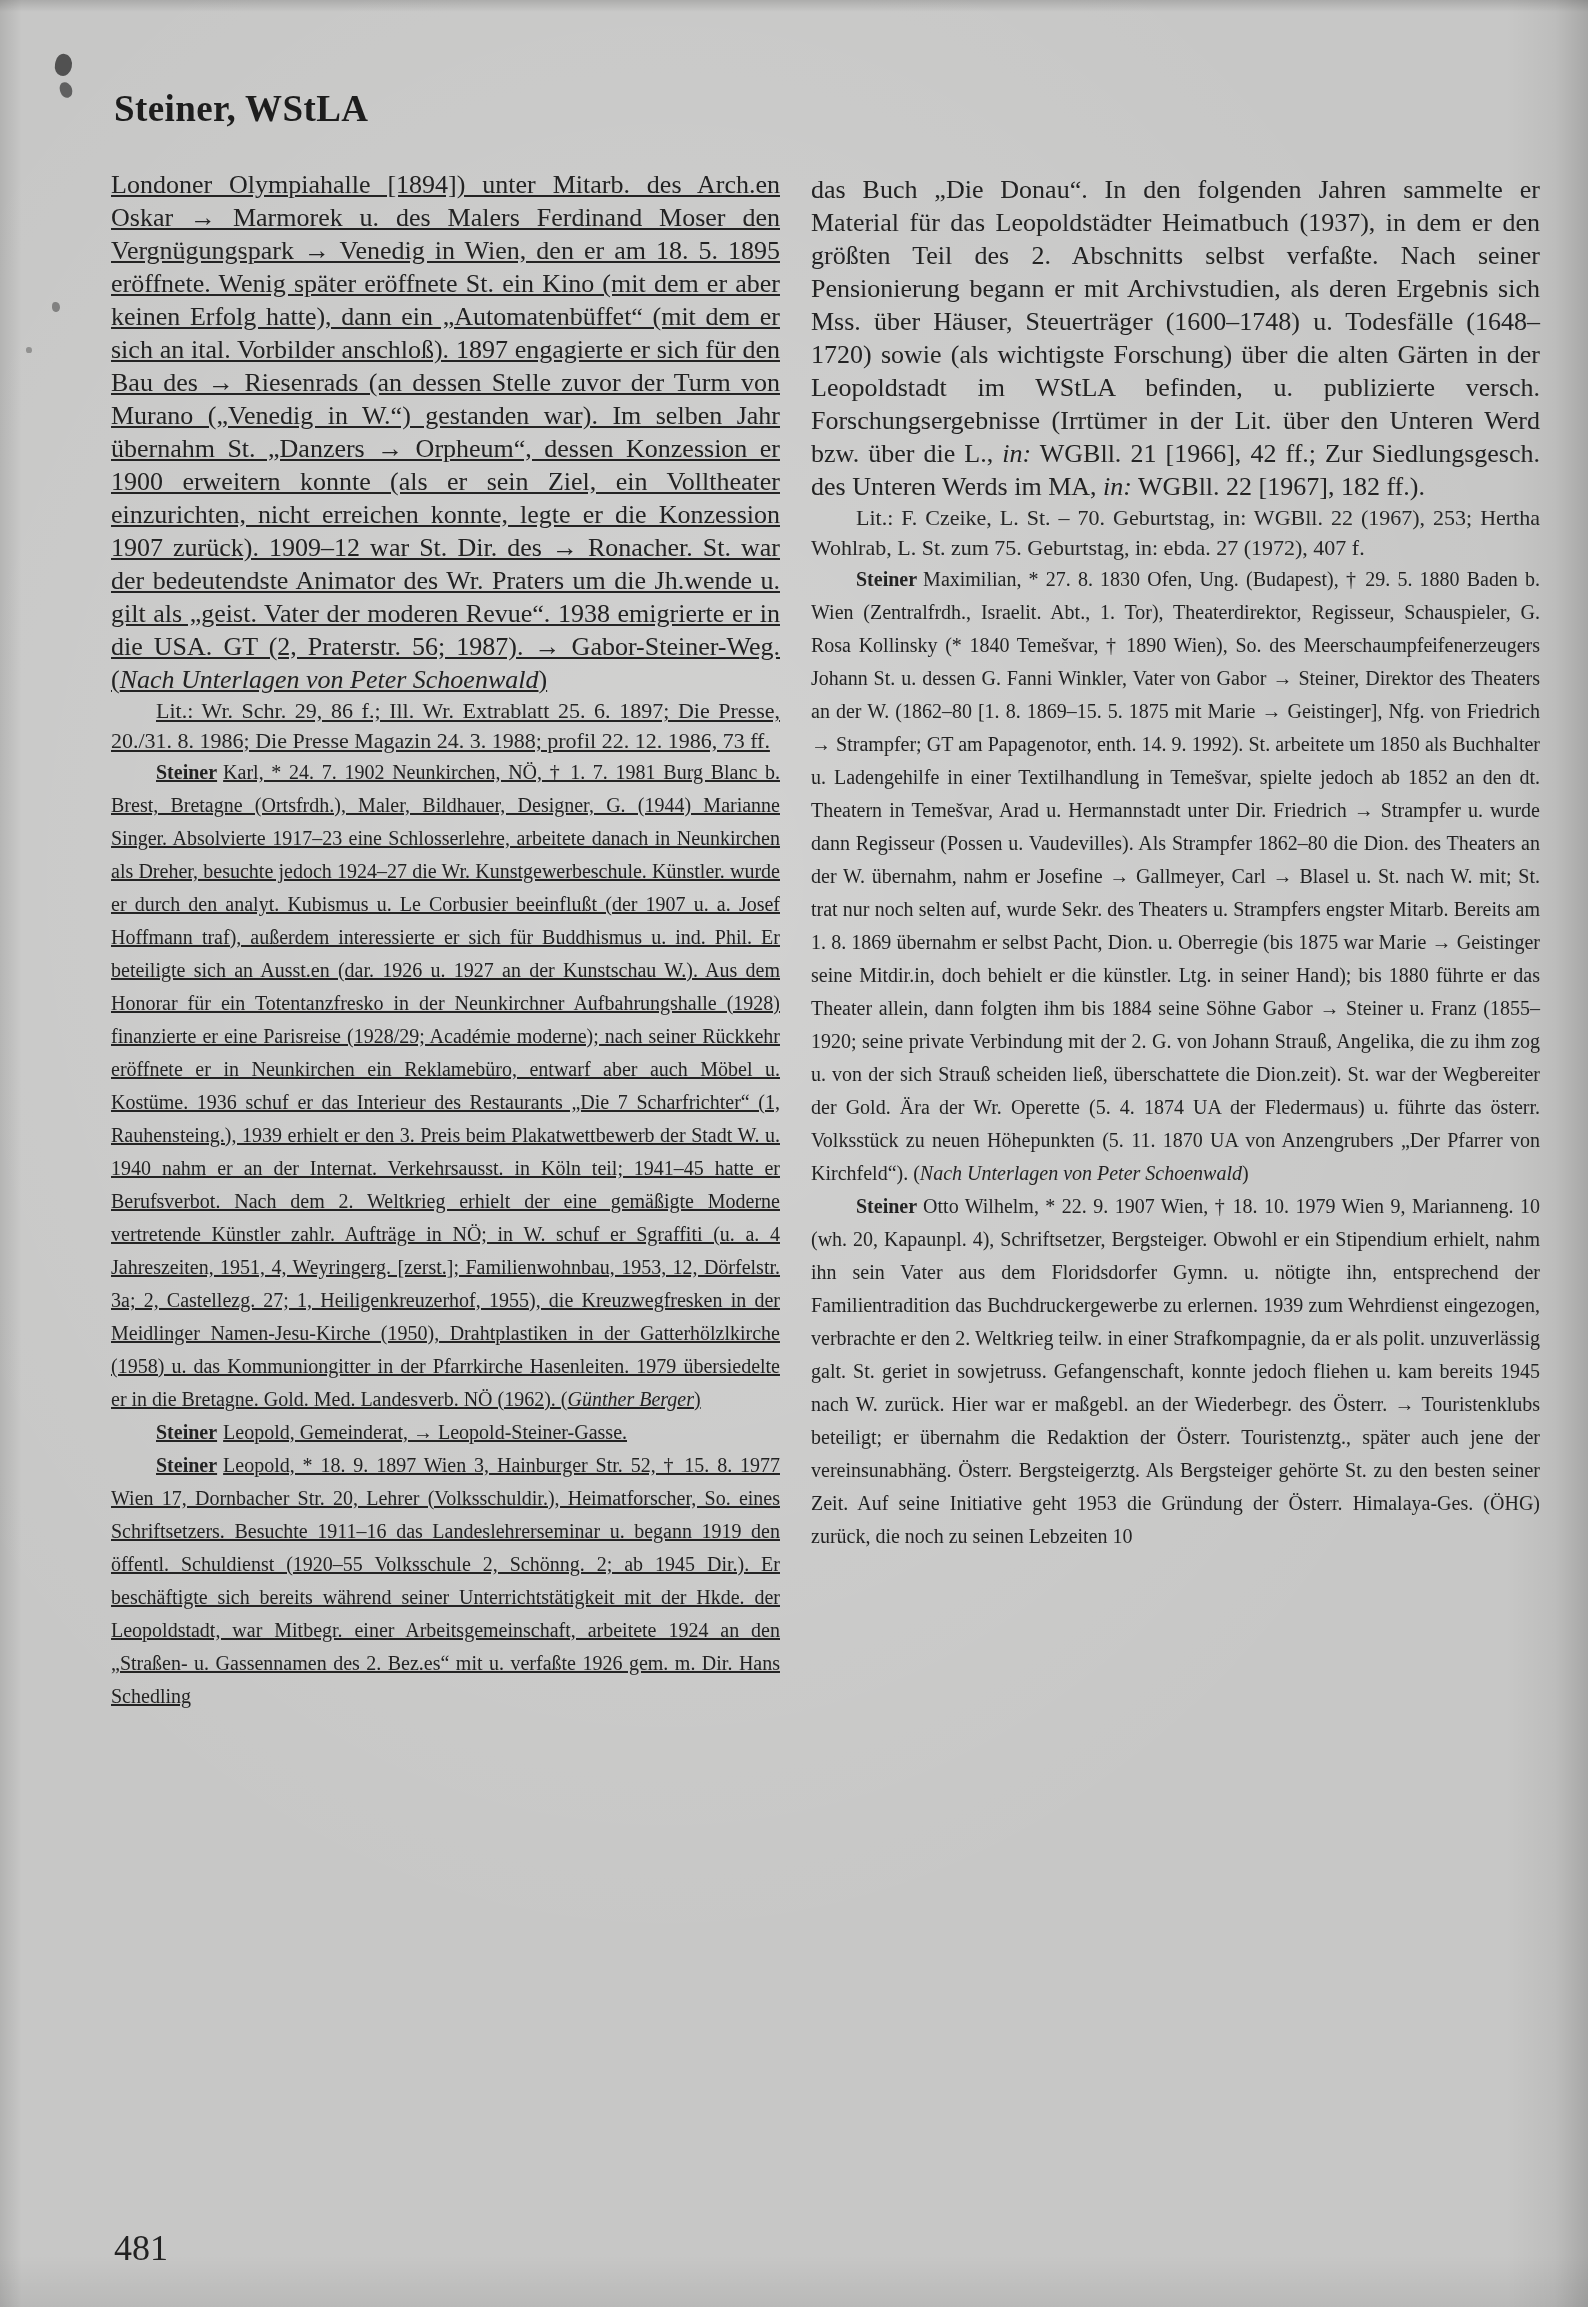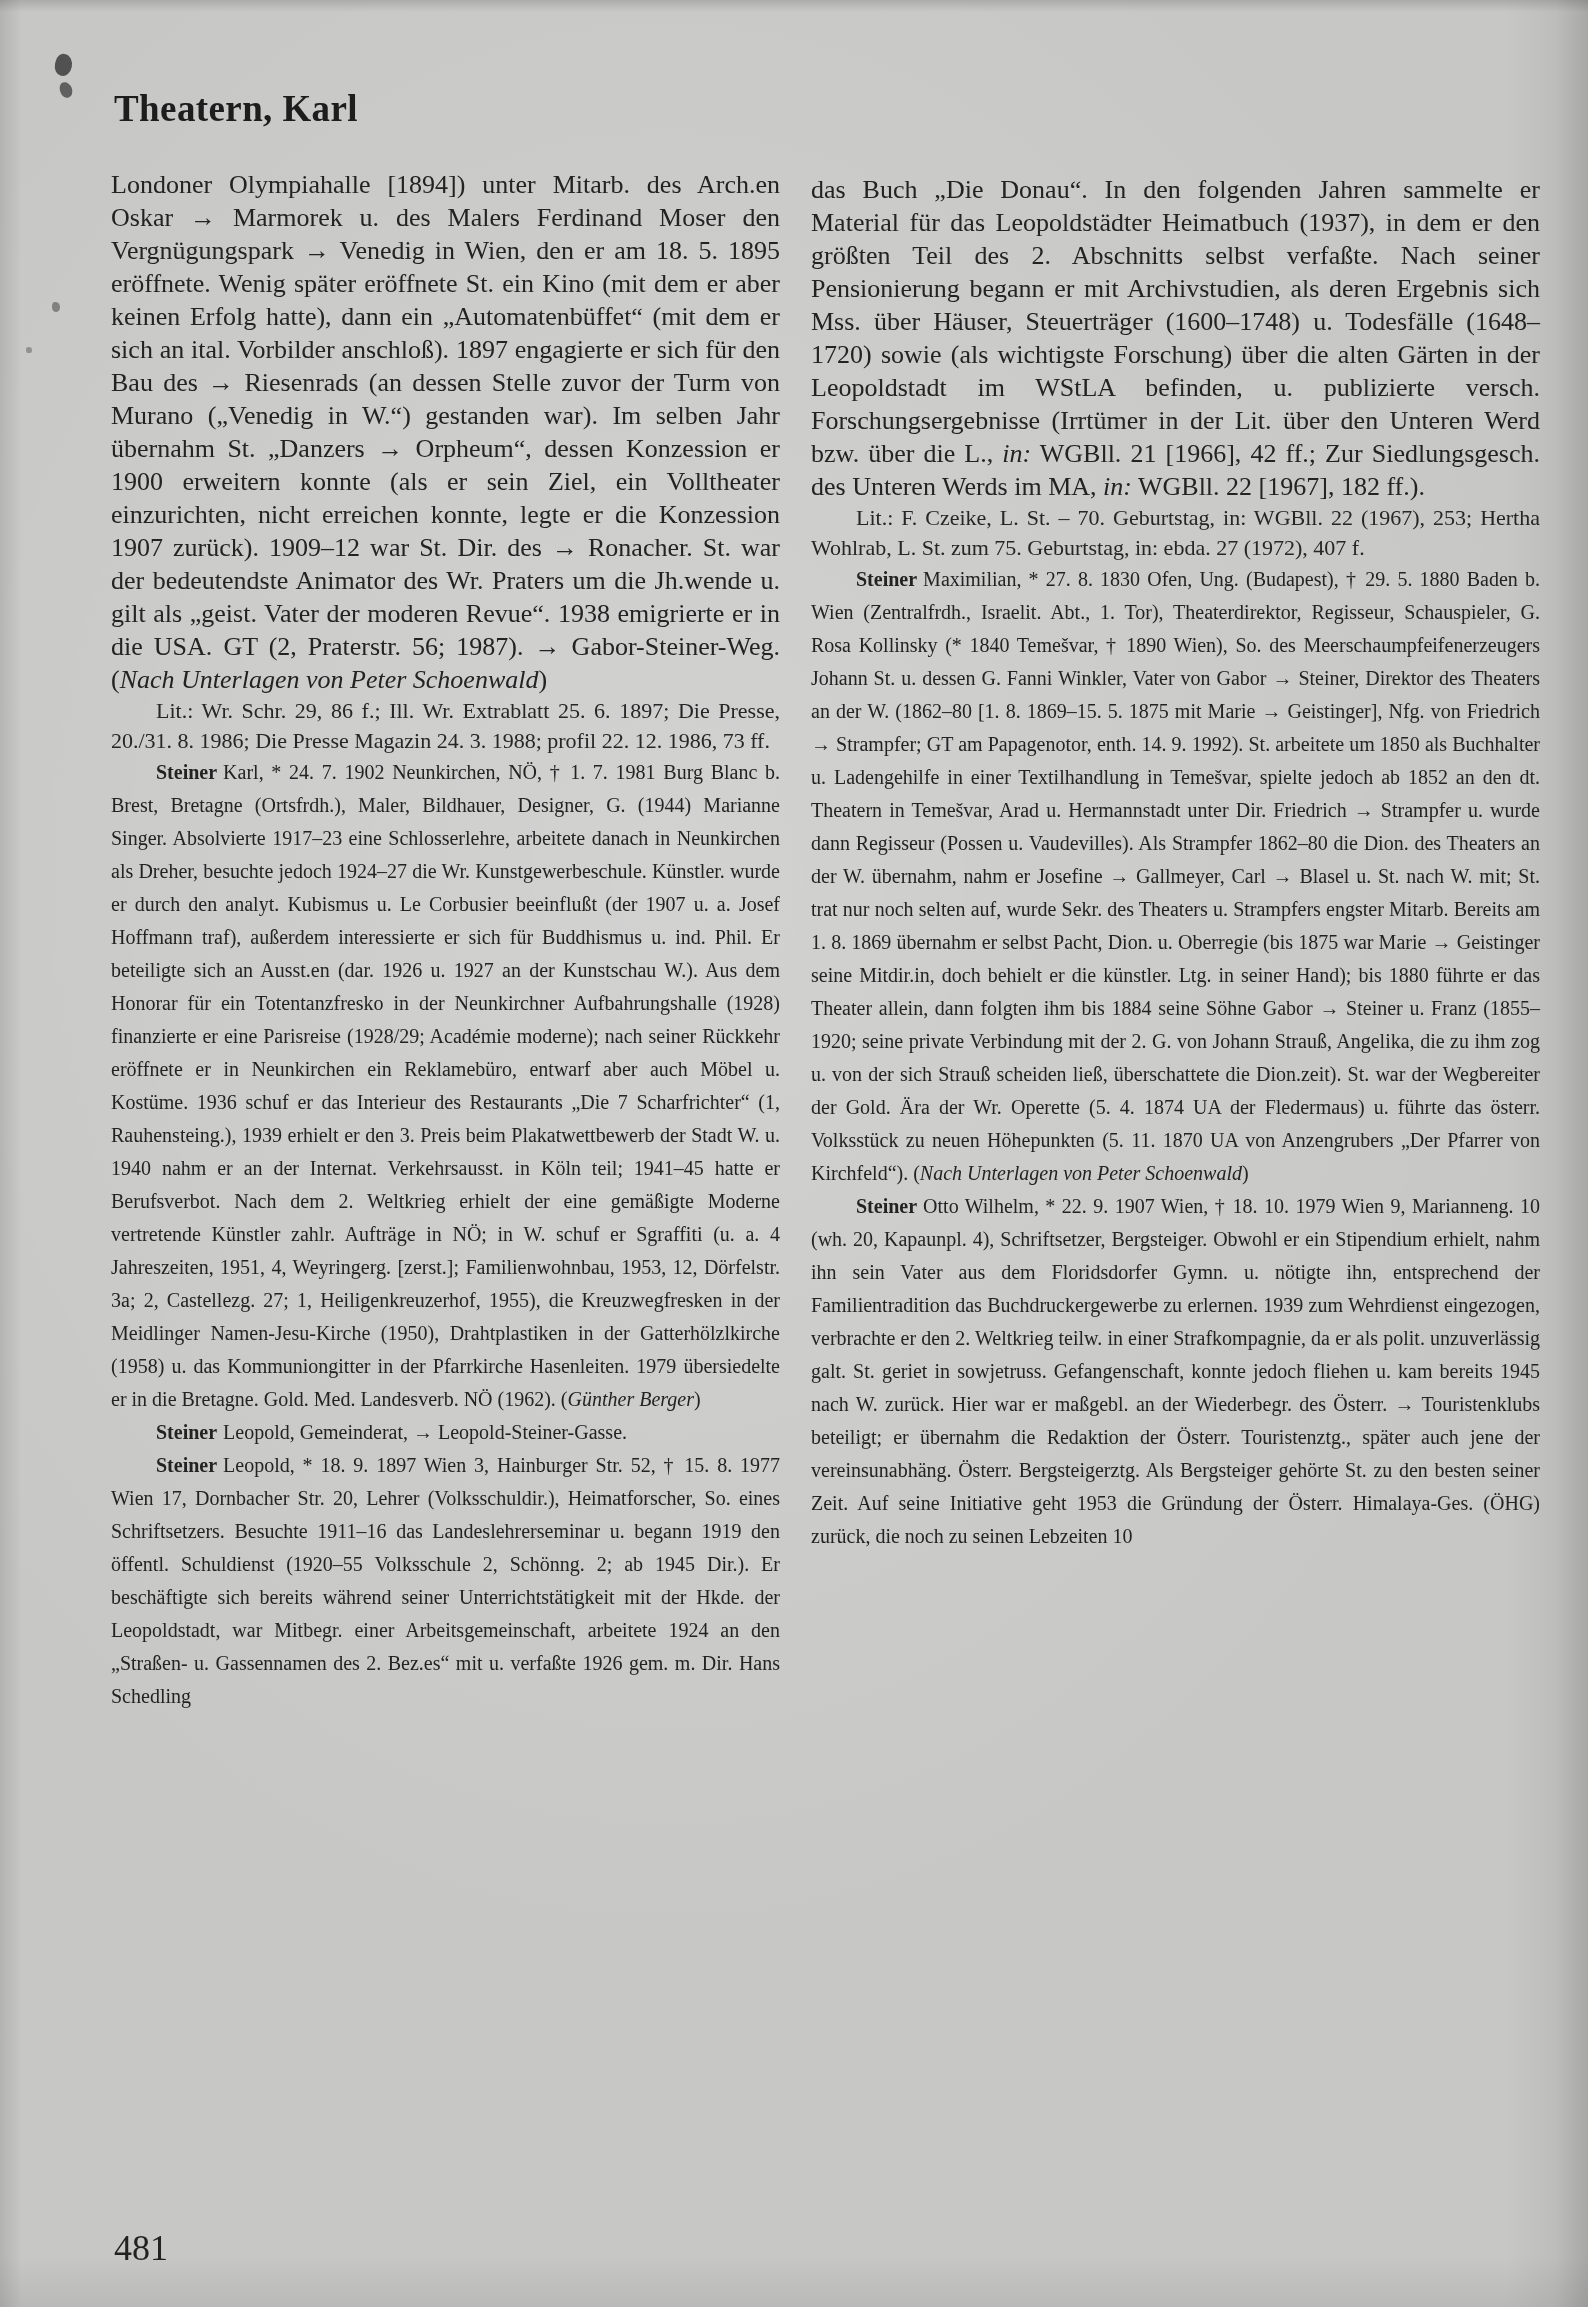--- a/index.html
+++ b/index.html
@@ -27,21 +27,21 @@
     letter-spacing: 0.4px;
     color: #1d1d1d;
   }
   .col {
     position: absolute;
     top: 168px;
     text-align: justify;
     hyphens: auto;
     -webkit-hyphens: auto;
   }
-  .col-left  { left: 111px; width: 669px; }
+  .col-left  { left: 111px; width: 669px; text-decoration: underline; }
   .col-right { left: 811px; width: 729px; top: 173px; }
   .col p { margin: 0; }
   .col p.para  { font-size: 26px; line-height: 33px; text-indent: 0; }
   .col p.entry { font-size: 20px; line-height: 33px; text-indent: 45px; }
   .col p.lit   { font-size: 22px; line-height: 30px; text-indent: 45px; color: #262626; }
   .seg-b { font-weight: 700; padding-right: 6px; }
   .seg-i { font-style: italic; }
   .page-number {
     position: absolute;
     left: 114px;
@@ -61,21 +61,21 @@
 </style>
 </head>
 <body>
 
 <div class="page">
   <div class="scan-mark mark-1"></div>
   <div class="scan-mark mark-2"></div>
   <div class="scan-mark mark-3"></div>
   <div class="scan-mark mark-4"></div>
 
-  <div class="running-header">Theatern, Karl</div>
+  <div class="running-header">Steiner, WStLA</div>
 
   <div class="col col-left">
       <p class="para"><span>Londoner Olympiahalle [1894]) unter Mitarb. des Arch.en Oskar → Marmorek u. des Malers Ferdinand Moser den Vergnügungspark → Venedig in Wien, den er am 18. 5. 1895 eröffnete. Wenig später eröffnete St. ein Kino (mit dem er aber keinen Erfolg hatte), dann ein „Automatenbüffet“ (mit dem er sich an ital. Vorbilder anschloß). 1897 engagierte er sich für den Bau des → Riesenrads (an dessen Stelle zuvor der Turm von Murano („Venedig in W.“) gestanden war). Im selben Jahr übernahm St. „Danzers → Orpheum“, dessen Konzession er 1900 erweitern konnte (als er sein Ziel, ein Volltheater einzurichten, nicht erreichen konnte, legte er die Konzession 1907 zurück). 1909–12 war St. Dir. des → Ronacher. St. war der bedeutendste Animator des Wr. Praters um die Jh.wende u. gilt als „geist. Vater der moderen Revue“. 1938 emigrierte er in die USA. GT (2, Praterstr. 56; 1987). → Gabor-Steiner-Weg. (</span><span class="seg-i">Nach Unterlagen von Peter Schoenwald</span><span>)</span></p>
       <p class="lit"><span>Lit.: Wr. Schr. 29, 86 f.; Ill. Wr. Extrablatt 25. 6. 1897; Die Presse, 20./31. 8. 1986; Die Presse Magazin 24. 3. 1988; profil 22. 12. 1986, 73 ff.</span></p>
       <p class="entry"><span class="seg-b">Steiner</span><span>Karl, * 24. 7. 1902 Neunkirchen, NÖ, † 1. 7. 1981 Burg Blanc b. Brest, Bretagne (Ortsfrdh.), Maler, Bildhauer, Designer, G. (1944) Marianne Singer. Absolvierte 1917–23 eine Schlosserlehre, arbeitete danach in Neunkirchen als Dreher, besuchte jedoch 1924–27 die Wr. Kunstgewerbeschule. Künstler. wurde er durch den analyt. Kubismus u. Le Corbusier beeinflußt (der 1907 u. a. Josef Hoffmann traf), außerdem interessierte er sich für Buddhismus u. ind. Phil. Er beteiligte sich an Ausst.en (dar. 1926 u. 1927 an der Kunstschau W.). Aus dem Honorar für ein Totentanzfresko in der Neunkirchner Aufbahrungshalle (1928) finanzierte er eine Parisreise (1928/29; Académie moderne); nach seiner Rückkehr eröffnete er in Neunkirchen ein Reklamebüro, entwarf aber auch Möbel u. Kostüme. 1936 schuf er das Interieur des Restaurants „Die 7 Scharfrichter“ (1, Rauhensteing.), 1939 erhielt er den 3. Preis beim Plakatwettbewerb der Stadt W. u. 1940 nahm er an der Internat. Verkehrsausst. in Köln teil; 1941–45 hatte er Berufsverbot. Nach dem 2. Weltkrieg erhielt der eine gemäßigte Moderne vertretende Künstler zahlr. Aufträge in NÖ; in W. schuf er Sgraffiti (u. a. 4 Jahreszeiten, 1951, 4, Weyringerg. [zerst.]; Familienwohnbau, 1953, 12, Dörfelstr. 3a; 2, Castellezg. 27; 1, Heiligenkreuzerhof, 1955), die Kreuzwegfresken in der Meidlinger Namen-Jesu-Kirche (1950), Drahtplastiken in der Gatterhölzlkirche (1958) u. das Kommuniongitter in der Pfarrkirche Hasenleiten. 1979 übersiedelte er in die Bretagne. Gold. Med. Landesverb. NÖ (1962). (</span><span class="seg-i">Günther Berger</span><span>)</span></p>
       <p class="entry"><span class="seg-b">Steiner</span><span>Leopold, Gemeinderat, → Leopold-Steiner-Gasse.</span></p>
       <p class="entry"><span class="seg-b">Steiner</span><span>Leopold, * 18. 9. 1897 Wien 3, Hainburger Str. 52, † 15. 8. 1977 Wien 17, Dornbacher Str. 20, Lehrer (Volksschuldir.), Heimatforscher, So. eines Schriftsetzers. Besuchte 1911–16 das Landeslehrerseminar u. begann 1919 den öffentl. Schuldienst (1920–55 Volksschule 2, Schönng. 2; ab 1945 Dir.). Er beschäftigte sich bereits während seiner Unterrichtstätigkeit mit der Hkde. der Leopoldstadt, war Mitbegr. einer Arbeitsgemeinschaft, arbeitete 1924 an den „Straßen- u. Gassennamen des 2. Bez.es“ mit u. verfaßte 1926 gem. m. Dir. Hans Schedling</span></p>
     </div>
 
   <div class="col col-right">

